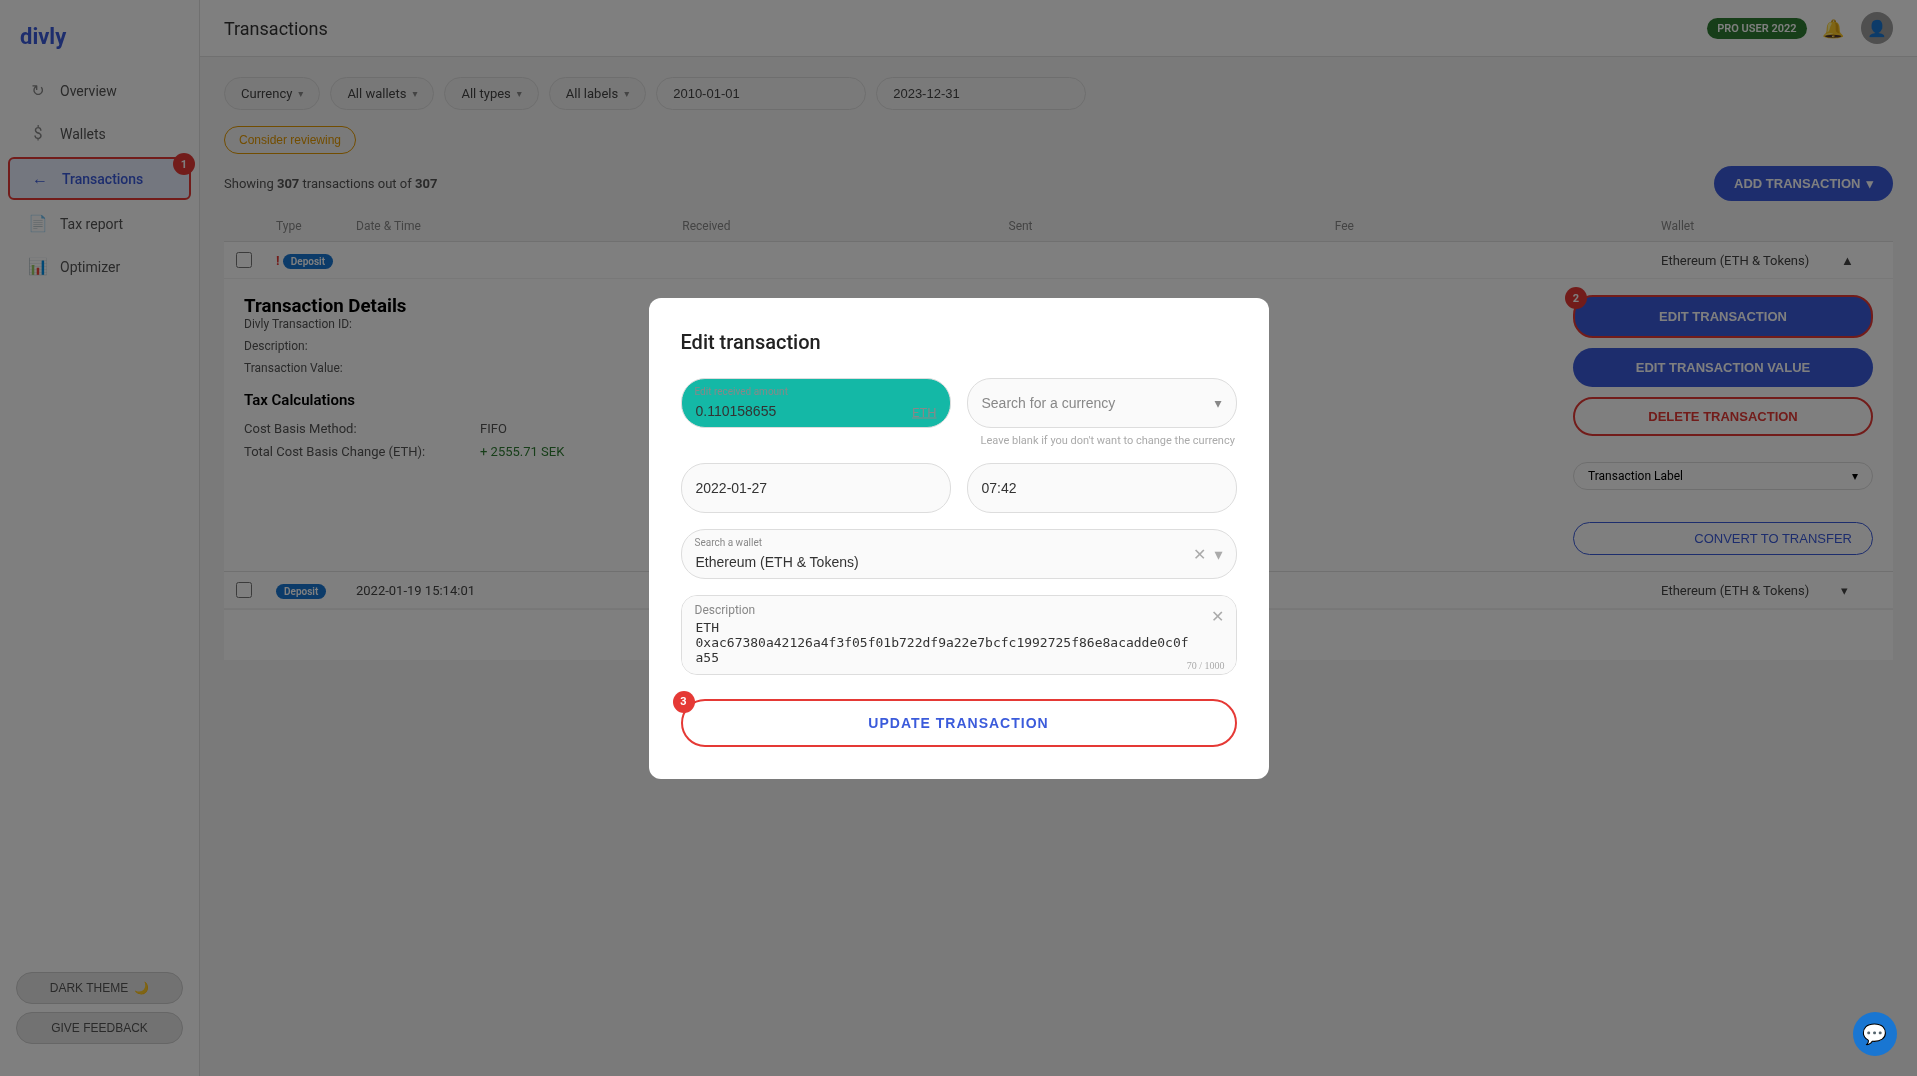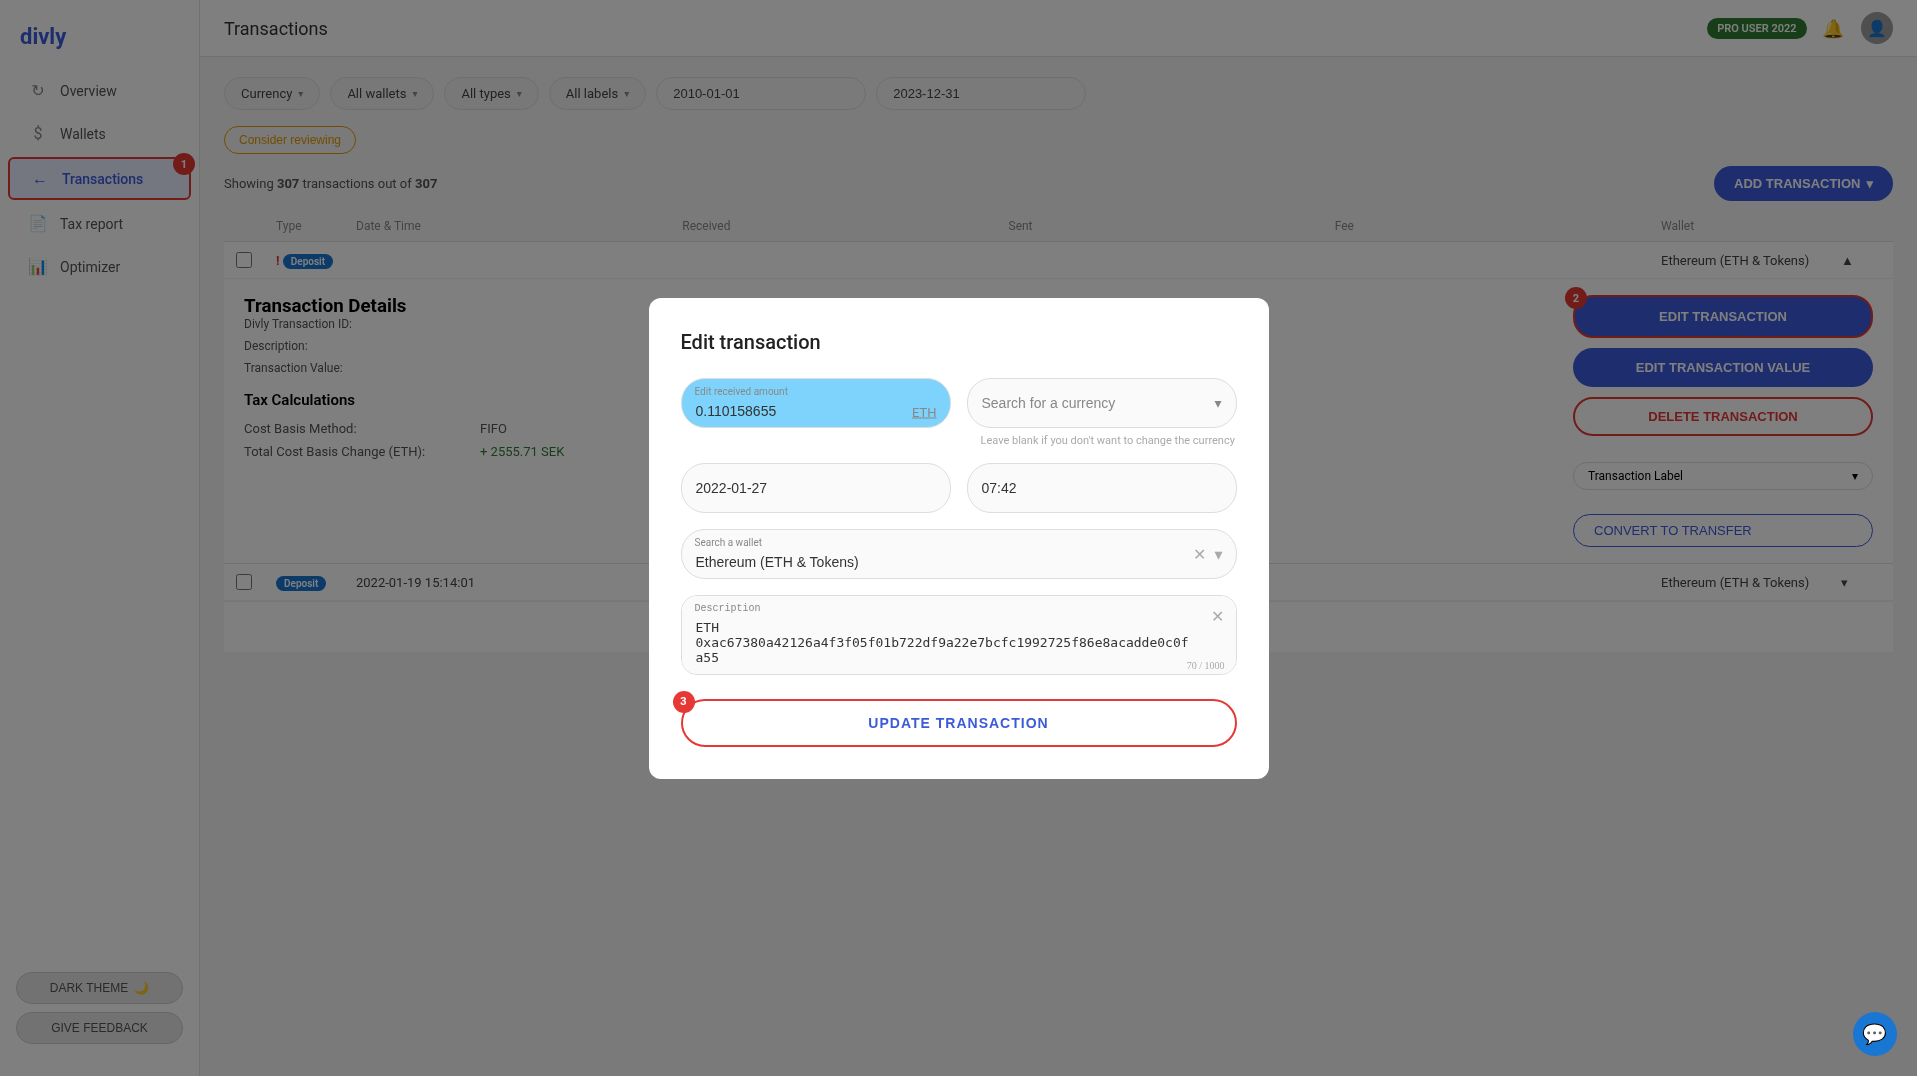--- a/index.html
+++ b/index.html
@@ -291,21 +291,21 @@
       font-size: 10px; color: #888;
     }
     .input-field {
       width: 100%;
       border: 1px solid #ddd;
       border-radius: 24px;
       padding: 24px 14px 8px;
       font-size: 14px;
       color: #333;
       outline: none;
-      background: #7dd3fc;
+      background: #14b8a6;
     }
     .input-suffix {
       position: absolute;
       right: 14px; top: 50%;
       transform: translateY(-50%);
       font-size: 13px; color: #888; text-decoration: underline;
     }
     .currency-search-btn {
       width: 100%;
       border: 1px solid #ddd;
@@ -353,21 +353,21 @@
       transform: translateY(-50%);
       display: flex; gap: 8px; color: #aaa; cursor: pointer;
     }
     .description-group {
       position: relative;
       margin-bottom: 20px;
     }
     .desc-label {
       position: absolute;
       top: 8px; left: 14px;
-      font-size: 10px; color: #888; font-family: Liberation Mono, monospace;
+      font-size: 12px; color: #888;
     }
     .desc-field {
       width: 100%;
       border: 1px solid #ddd;
       border-radius: 16px;
       padding: 24px 40px 24px 14px;
       font-size: 13px;
       color: #333;
       background: #fafafa;
       resize: none;
@@ -592,21 +592,21 @@
           </button>
           <button class="action-btn-outline" style="width:100%; max-width:300px;">
             <span>DELETE TRANSACTION</span>
           </button>
 
           <div style="margin-top:16px;width:100%;max-width:300px;">
             <div class="label-dropdown" style="width:100%;justify-content:space-between;">
               <span>Transaction Label</span>
               <span>▾</span>
             </div>
-            <button class="convert-btn" style="width:100%;text-align:left;margin-top:16px;">
+            <button class="convert-btn" style="width:100%;text-align:right;margin-top:24px;">
               <span>CONVERT TO TRANSFER</span>
             </button>
           </div>
         </div>
       </div>
     </div>
 
     <div class="table-row">
       <input type="checkbox" class="checkbox" style="">
       <div>

